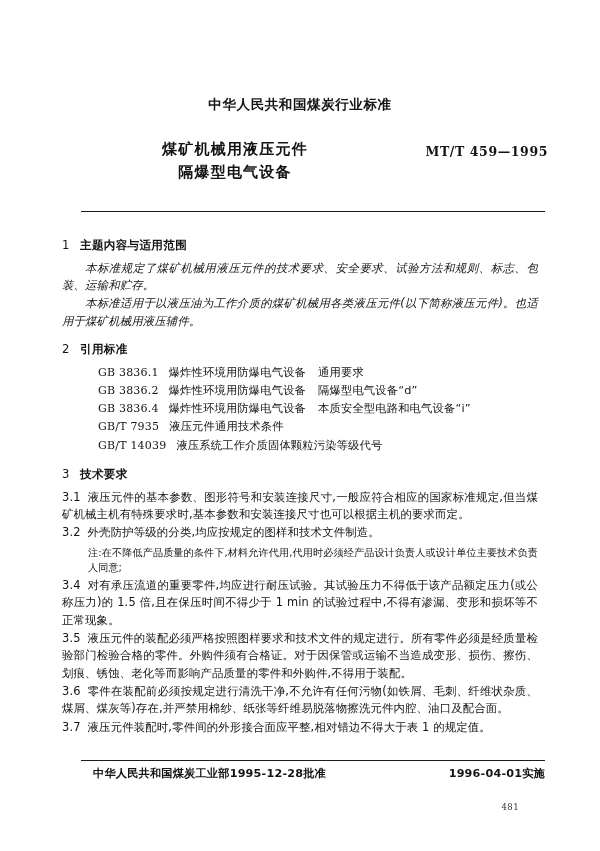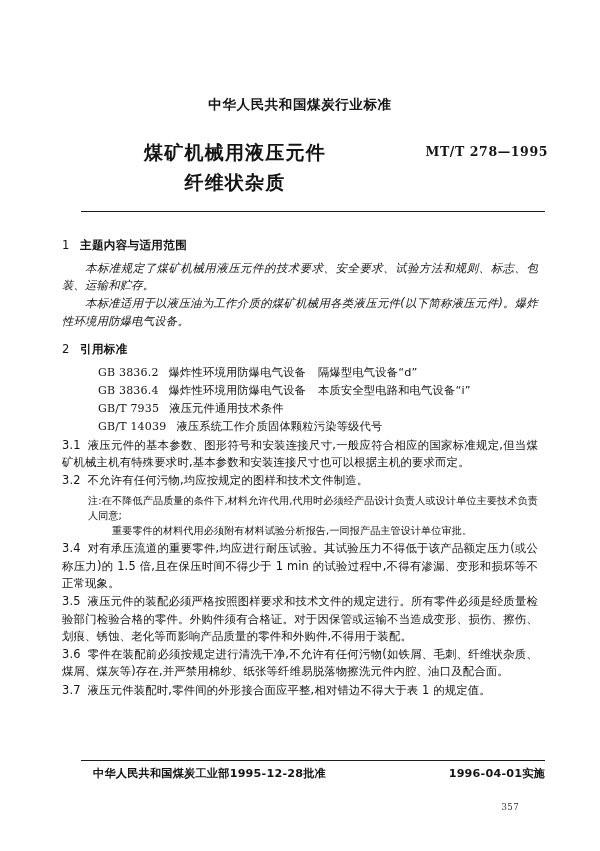--- a/index.html
+++ b/index.html
@@ -43,21 +43,21 @@
     margin-top: 26px;
     width: 600px;
     height: 56px;
   }
   .doc-title {
     position: absolute;
     left: 0;
     top: 0;
     width: 470px;
     text-align: center;
-    font-size: 19px;
+    font-size: 15px;
     font-weight: bold;
     letter-spacing: 1.2px;
     line-height: 1.55;
   }
   .std-no {
     position: absolute;
     right: 52px;
     top: 6px;
     font-family: "DejaVu Serif", "Liberation Serif", serif;
     font-size: 12.5px;
@@ -204,64 +204,67 @@
 <body>
 
 <div class="page">
 
   <div class="header">
     <div class="org-line">中华人民共和国煤炭行业标准</div>
 
     <div class="title-wrap">
       <div class="doc-title">
         <div>煤矿机械用液压元件</div>
-        <div>纤维状杂质</div>
+        <div>隔爆型电气设备</div>
       </div>
-      <div class="std-no">MT/T 278—1995</div>
+      <div class="std-no">MT/T 459—1995</div>
     </div>
   </div>
 
   <div class="rule-top"></div>
 
   <div class="body-col">
 
     <div class="sec-head">
       <span class="num">1</span><span>主题内容与适用范围</span>
     </div>
     <p class="para indent">本标准规定了煤矿机械用液压元件的技术要求、安全要求、试验方法和规则、标志、包装、运输和贮存。</p>
-    <p class="para indent">本标准适用于以液压油为工作介质的煤矿机械用各类液压元件(以下简称液压元件)。爆炸性环境用防爆电气设备。</p>
+    <p class="para indent">本标准适用于以液压油为工作介质的煤矿机械用各类液压元件(以下简称液压元件)。也适用于煤矿机械用液压辅件。</p>
 
     <div class="sec-head">
       <span class="num">2</span><span>引用标准</span>
     </div>
     <ul class="ref-list">
+      <li><span class="ref-code">GB 3836.1</span><span class="ref-name">爆炸性环境用防爆电气设备</span><span class="ref-sub">通用要求</span></li>
       <li><span class="ref-code">GB 3836.2</span><span class="ref-name">爆炸性环境用防爆电气设备</span><span class="ref-sub">隔爆型电气设备“d”</span></li>
       <li><span class="ref-code">GB 3836.4</span><span class="ref-name">爆炸性环境用防爆电气设备</span><span class="ref-sub">本质安全型电路和电气设备“i”</span></li>
       <li><span class="ref-code">GB/T 7935</span><span class="ref-name">液压元件通用技术条件</span><span class="ref-sub"></span></li>
       <li><span class="ref-code">GB/T 14039</span><span class="ref-name">液压系统工作介质固体颗粒污染等级代号</span><span class="ref-sub"></span></li>
     </ul>
 
+    <div class="sec-head">
+      <span class="num">3</span><span>技术要求</span>
+    </div>
 
     <p class="clause"><span class="cnum">3.1</span><span>液压元件的基本参数、图形符号和安装连接尺寸,一般应符合相应的国家标准规定,但当煤矿机械主机有特殊要求时,基本参数和安装连接尺寸也可以根据主机的要求而定。</span></p>
-    <p class="clause"><span class="cnum">3.2</span><span>不允许有任何污物,均应按规定的图样和技术文件制造。</span></p>
+    <p class="clause"><span class="cnum">3.2</span><span>外壳防护等级的分类,均应按规定的图样和技术文件制造。</span></p>
 
     <div class="note-block">
       <p>注:在不降低产品质量的条件下,材料允许代用,代用时必须经产品设计负责人或设计单位主要技术负责人同意;</p>
-      <p class="cont">重要零件的材料代用必须附有材料试验分析报告,一同报产品主管设计单位审批。</p>
     </div>
 
     <p class="clause"><span class="cnum">3.4</span><span>对有承压流道的重要零件,均应进行耐压试验。其试验压力不得低于该产品额定压力(或公称压力)的 1.5 倍,且在保压时间不得少于 1 min 的试验过程中,不得有渗漏、变形和损坏等不正常现象。</span></p>
 
 
     <p class="clause"><span class="cnum">3.5</span><span>液压元件的装配必须严格按照图样要求和技术文件的规定进行。所有零件必须是经质量检验部门检验合格的零件。外购件须有合格证。对于因保管或运输不当造成变形、损伤、擦伤、划痕、锈蚀、老化等而影响产品质量的零件和外购件,不得用于装配。</span></p>
     <p class="clause"><span class="cnum">3.6</span><span>零件在装配前必须按规定进行清洗干净,不允许有任何污物(如铁屑、毛刺、纤维状杂质、煤屑、煤灰等)存在,并严禁用棉纱、纸张等纤维易脱落物擦洗元件内腔、油口及配合面。</span></p>
     <p class="clause"><span class="cnum">3.7</span><span>液压元件装配时,零件间的外形接合面应平整,相对错边不得大于表 1 的规定值。</span></p>
 
   </div>
 
   <div class="rule-bottom"></div>
   <div class="footer">
     <div class="footer-left">中华人民共和国煤炭工业部1995-12-28批准</div>
     <div class="footer-right">1996-04-01实施</div>
   </div>
-  <div class="page-no">357</div>
+  <div class="page-no">481</div>
 
 </div>
 
 </body></html>

